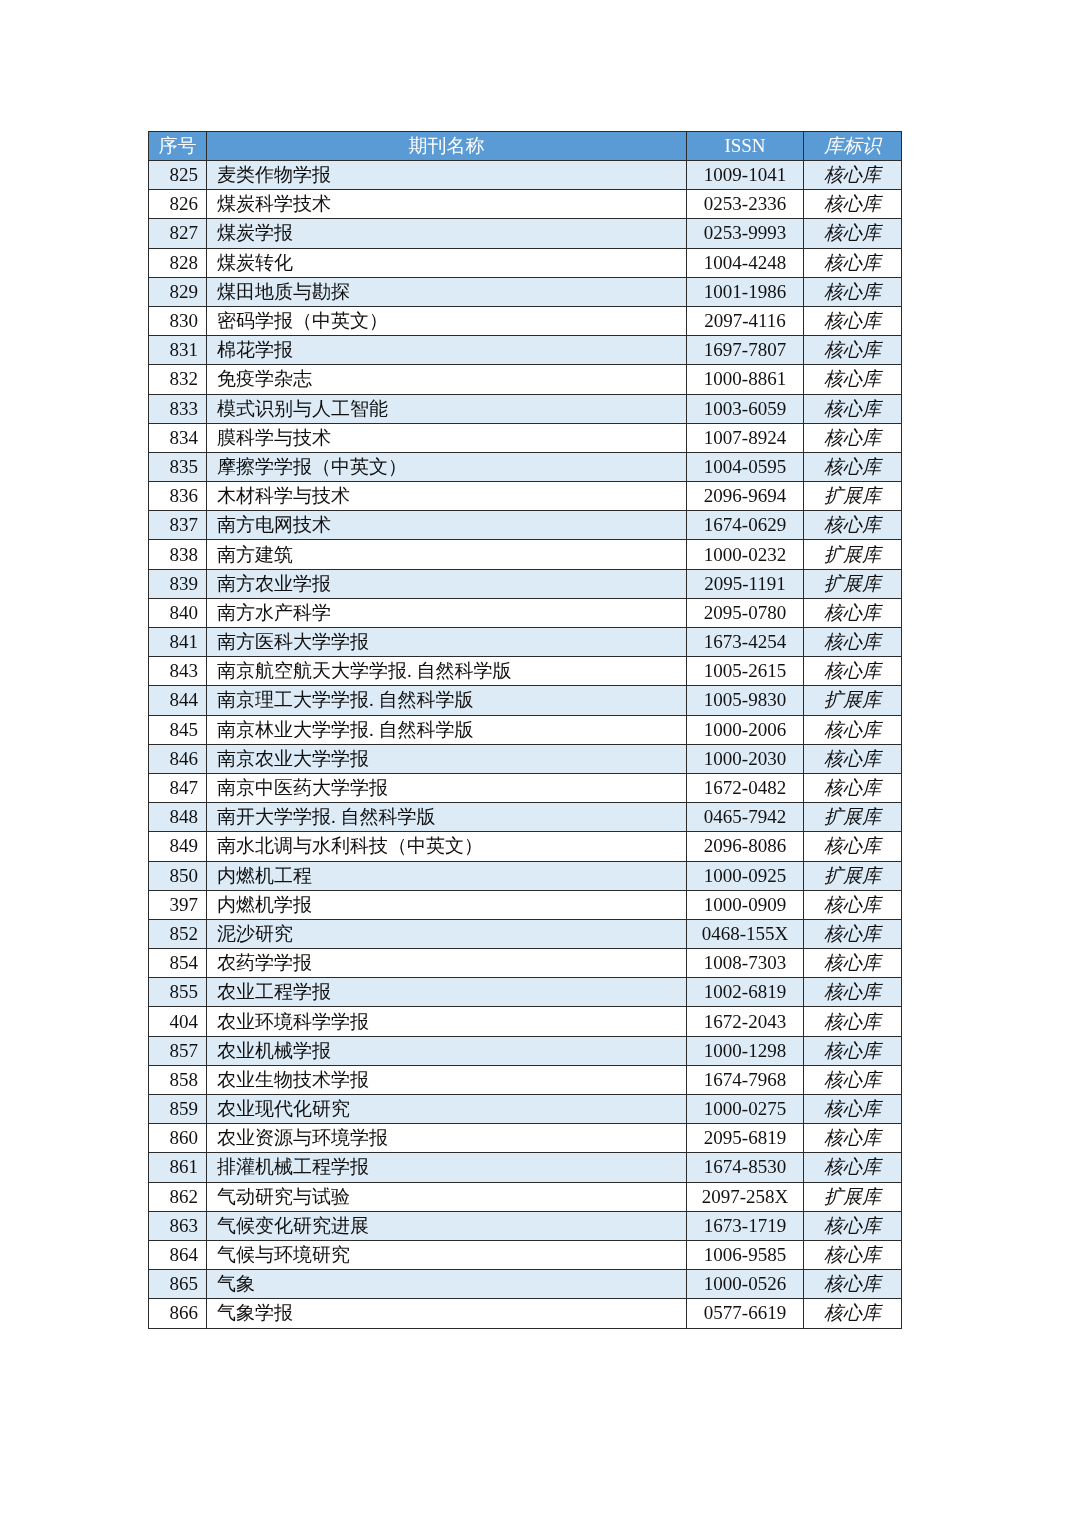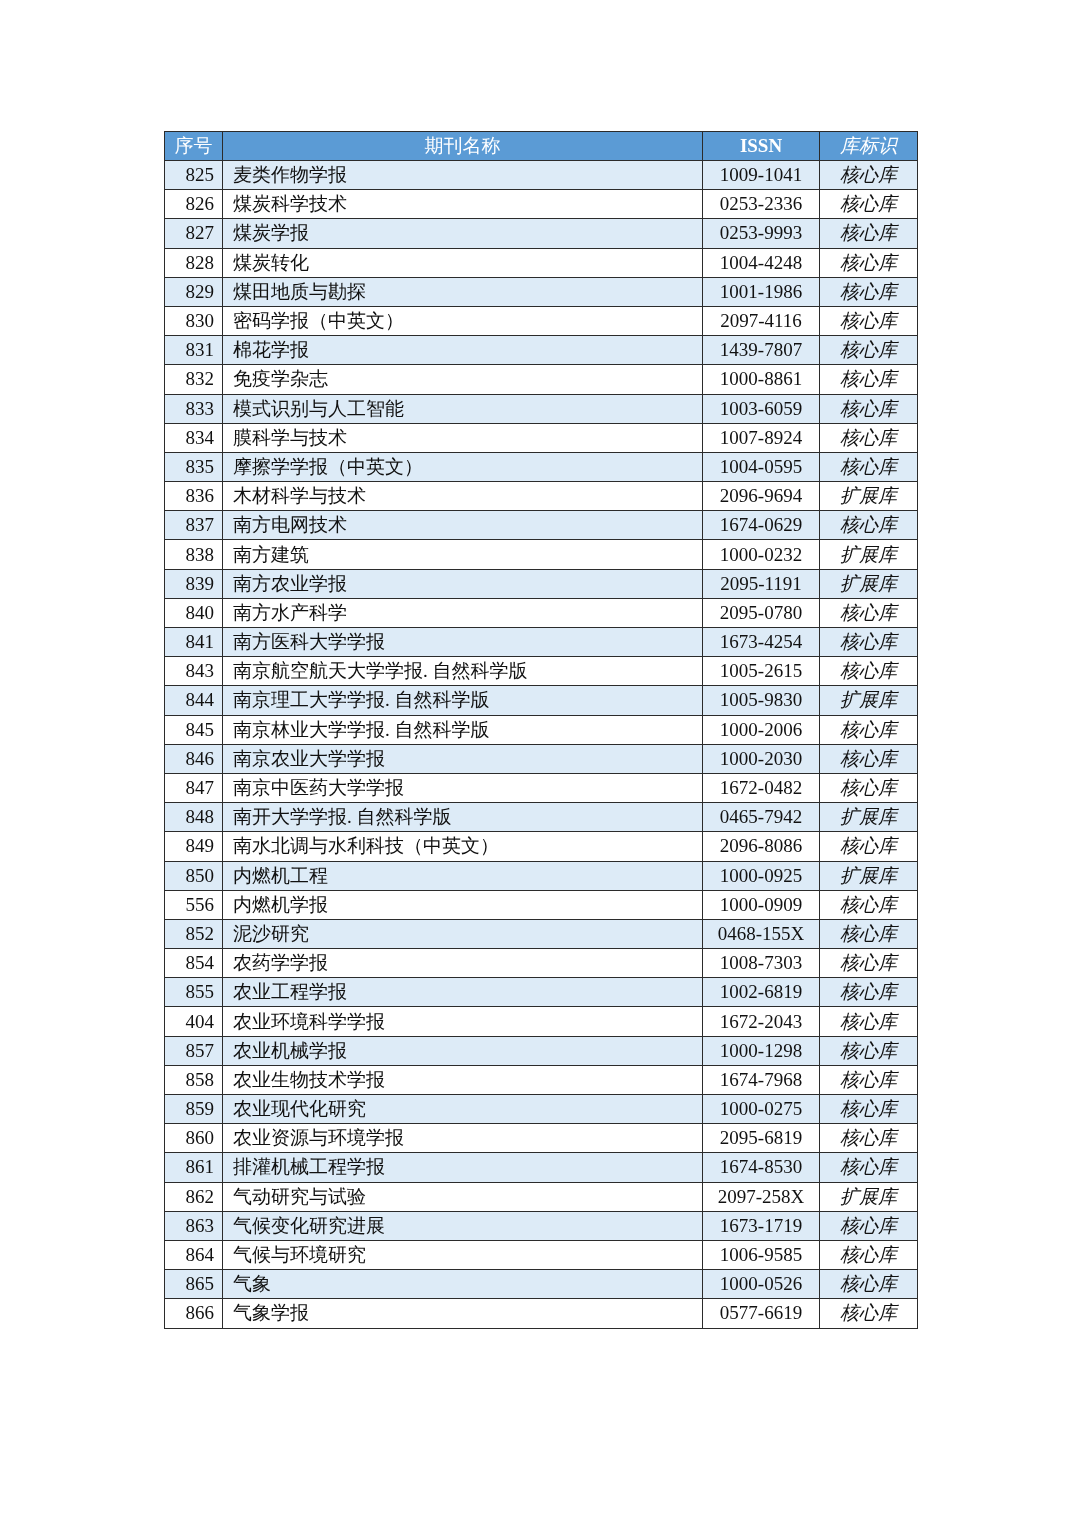--- a/index.html
+++ b/index.html
@@ -1,25 +1,25 @@
 <!DOCTYPE html>
 <html><head>
   <meta charset="utf-8">
   <style>
     html, body { margin: 0; padding: 0; background: #ffffff; }
     body { width: 1080px; height: 1527px; position: relative; overflow: hidden; }
     .tbl {
-      position: absolute; left: 164px; top: 131px; width: 752px;
+      position: absolute; left: 148px; top: 131px; width: 752px;
       border-collapse: collapse; table-layout: fixed;
       font-family: "Liberation Serif", "DejaVu Serif", serif;
       font-size: 19px; color: #111;
     }
     .tbl th, .tbl td { border: 1px solid #2b2b2b; padding: 0; height: 28.2px; line-height: 28px; white-space: nowrap; overflow: hidden; }
     .tbl thead th { background: #5b9bd5; color: #ffffff; font-weight: normal; text-align: center; height: 28px; }
-    .tbl thead th.issn { font-weight: bold; }
+    .tbl thead th.issn { font-weight: normal; }
     .tbl tbody tr:nth-child(odd) td { background: #ddebf7; }
     .tbl tbody tr:nth-child(even) td { background: #ffffff; }
     .c-no { width: 58px; text-align: right; padding-right: 8px !important; box-sizing: border-box; }
     .c-name { width: 480px; text-align: left; padding-left: 10px !important; box-sizing: border-box; }
     .c-issn { width: 116px; text-align: center; }
     .c-lib { width: 97px; text-align: center; font-style: italic; }
     .tbl thead th.c-no { text-align: center; padding-right: 0 !important; }
     .tbl thead th.c-name { text-align: center; padding-left: 0 !important; }
   </style>
 </head>
@@ -67,21 +67,21 @@
       </tr>
       <tr>
         <td class="c-no">830</td>
         <td class="c-name">密码学报（中英文）</td>
         <td class="c-issn">2097-4116</td>
         <td class="c-lib">核心库</td>
       </tr>
       <tr>
         <td class="c-no">831</td>
         <td class="c-name">棉花学报</td>
-        <td class="c-issn">1439-7807</td>
+        <td class="c-issn">1697-7807</td>
         <td class="c-lib">核心库</td>
       </tr>
       <tr>
         <td class="c-no">832</td>
         <td class="c-name">免疫学杂志</td>
         <td class="c-issn">1000-8861</td>
         <td class="c-lib">核心库</td>
       </tr>
       <tr>
         <td class="c-no">833</td>
@@ -179,21 +179,21 @@
         <td class="c-issn">2096-8086</td>
         <td class="c-lib">核心库</td>
       </tr>
       <tr>
         <td class="c-no">850</td>
         <td class="c-name">内燃机工程</td>
         <td class="c-issn">1000-0925</td>
         <td class="c-lib">扩展库</td>
       </tr>
       <tr>
-        <td class="c-no">556</td>
+        <td class="c-no">397</td>
         <td class="c-name">内燃机学报</td>
         <td class="c-issn">1000-0909</td>
         <td class="c-lib">核心库</td>
       </tr>
       <tr>
         <td class="c-no">852</td>
         <td class="c-name">泥沙研究</td>
         <td class="c-issn">0468-155X</td>
         <td class="c-lib">核心库</td>
       </tr>

